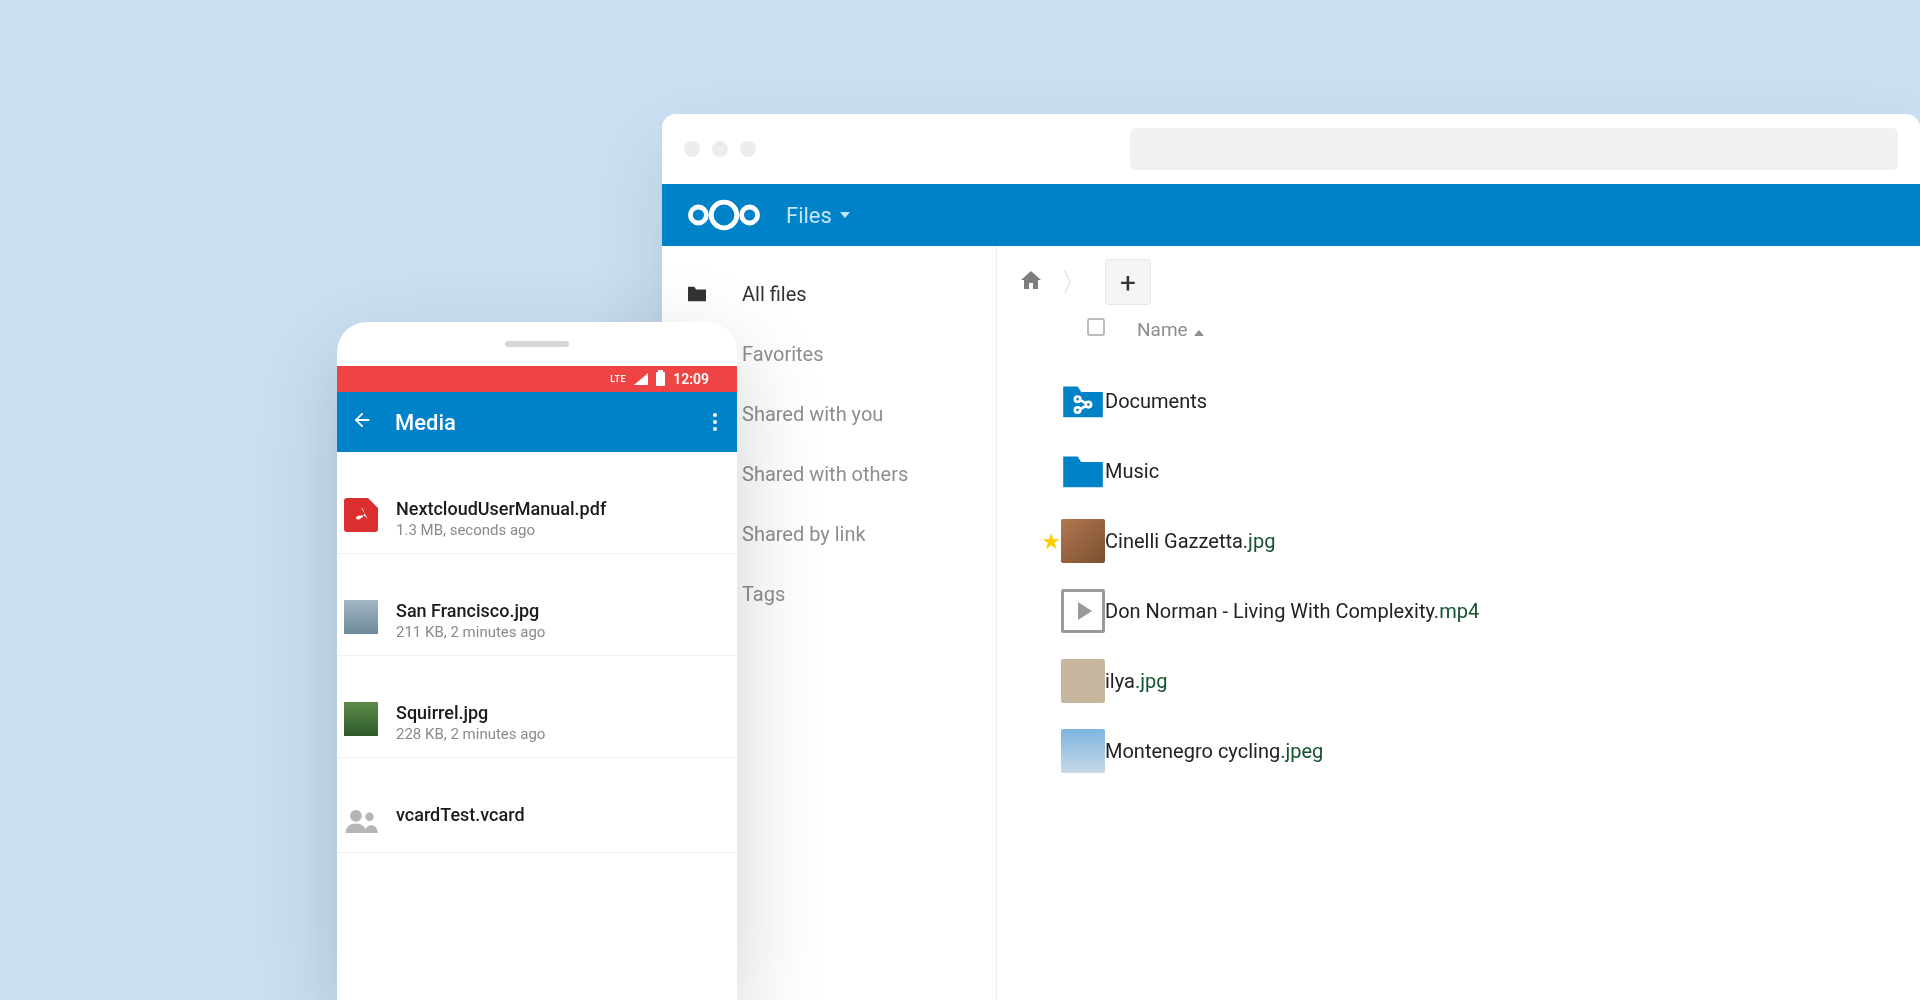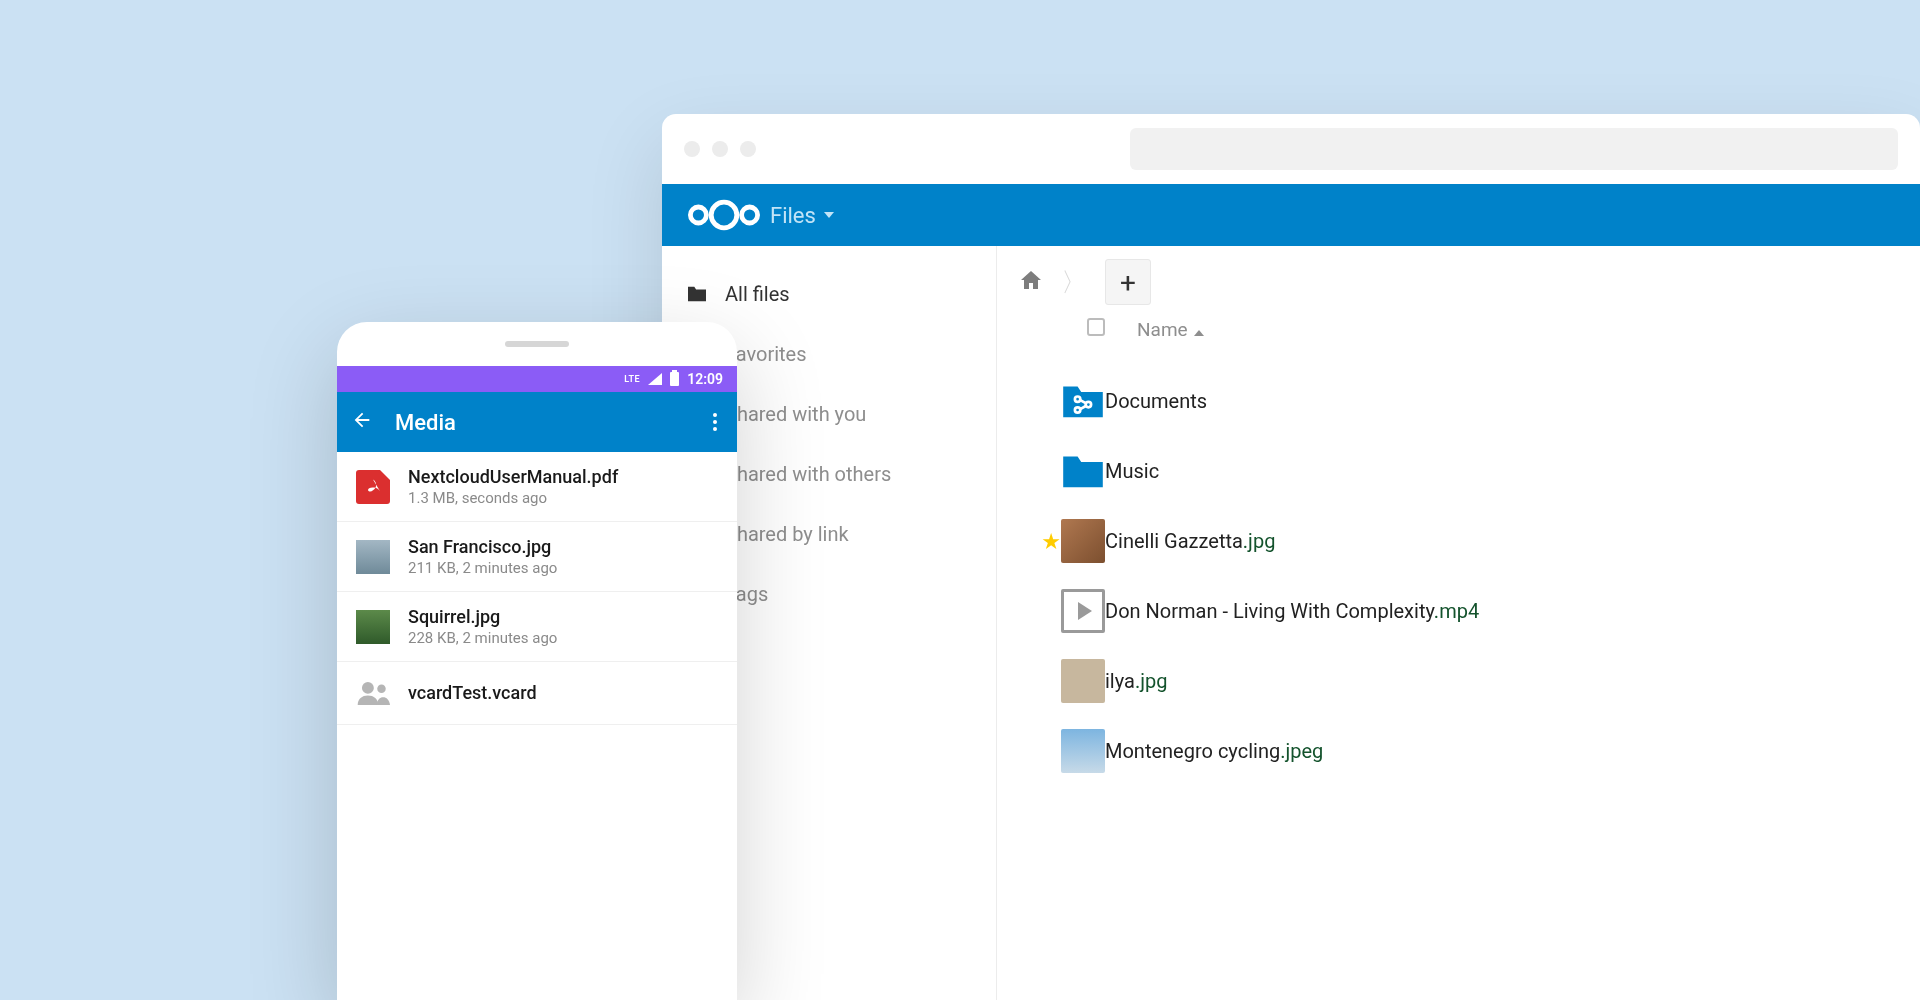--- a/index.html
+++ b/index.html
@@ -22,30 +22,30 @@
     display: flex; align-items: center;
     padding: 0 22px;
     gap: 14px;
   }
   .traffic-dots { display:flex; gap:12px; }
   .traffic-dots span { width:16px; height:16px; border-radius:50%; background:#ececec; display:block; }
   .address-bar {
     flex:1; height:42px; background:#f1f1f1; border-radius:6px; margin-left:360px;
   }
   .nc-header {
-    height: 62px; background:#0082c9; display:flex; align-items:center; padding:0 22px; gap:6px;
+    height: 62px; background:#0082c9; display:flex; align-items:center; padding:0 22px; gap:22px;
   }
   .nc-logo { width:80px; height:36px; display:flex; align-items:center; justify-content:center; gap:4px; }
   .nc-logo svg { width:80px; height:36px; }
   .nc-app-label { color:#c2e4f7; font-size:22px; display:flex; align-items:center; gap:8px; }
   .caret-down { width:0;height:0;border-left:5px solid transparent;border-right:5px solid transparent;border-top:6px solid #c2e4f7; }
 
   .nc-body { display:flex; height:calc(100% - 62px - 70px); }
   .nc-sidebar { width:334px; padding:18px 0; }
-  .nc-side-item { height:60px; display:flex; align-items:center; gap:17px; padding:0 24px; color:#333; font-size:20px; cursor:pointer; }
+  .nc-side-item { height:60px; display:flex; align-items:center; gap:34px; padding:0 24px; color:#333; font-size:20px; cursor:pointer; }
   .nc-side-item.muted { color:#8e8e8e; }
   .side-ic { width:22px; display:flex; justify-content:center; color:#333; }
   .nc-side-item.muted .side-ic { color:#8e8e8e; }
 
   .nc-main { flex:1; border-left:1px solid #ececec; }
   .nc-breadcrumb { height:72px; display:flex; align-items:center; gap:18px; padding:0 22px; }
   .bc-home { color:#7d7d7d; }
   .bc-sep { color:#d9d9d9; font-size:26px; }
   .bc-add {
     width:46px; height:46px; background:#f5f5f5; display:flex; align-items:center; justify-content:center;
@@ -76,35 +76,35 @@
     left: 337px; top: 322px;
     width: 400px; height: 678px; 
     background:#fff;
     border-radius: 30px 30px 0 0;
     box-shadow: 0 30px 90px rgba(0,0,0,.18);
     overflow:hidden;
   }
   .phone-top { height:44px; display:flex; justify-content:center; align-items:center; }
   .speaker { width:64px; height:6px; background:#d6d6d6; border-radius:3px; }
   .statusbar {
-    height:26px; background:#8b5cf6; display:flex; align-items:center; justify-content:flex-end;
-    gap:8px; padding:0 14px; color:#fff; font-size:14px; font-weight:600;
+    height:26px; background:#ef4444; display:flex; align-items:center; justify-content:flex-end;
+    gap:8px; padding:0 28px; color:#fff; font-size:14px; font-weight:600;
   }
   .sb-lte { font-size:9px; letter-spacing:.5px; }
   .sb-sig { width:0;height:0;border-bottom:12px solid #fff;border-left:14px solid transparent; }
   .sb-batt { width:9px;height:14px;background:#fff;border-radius:1px;position:relative; }
   .sb-batt::before{content:"";position:absolute;top:-2px;left:2px;width:5px;height:2px;background:#fff;}
   .app-header {
     height:60px; background:#0082c9; display:flex; align-items:center; padding:0 14px; gap:22px; color:#fff;
   }
   .app-title { font-size:22px; font-weight:500; flex:1; }
   .kebab { display:flex; flex-direction:column; gap:3px; padding:6px; cursor:pointer;}
   .kebab span{width:4px;height:4px;background:#fff;border-radius:50%;}
   .p-list {}
-  .p-row { display:flex; gap:18px; padding:14px 19px; border-bottom:1px solid #efefef; align-items:center; cursor:pointer;}
+  .p-row { display:flex; gap:18px; padding:14px 7px; border-bottom:1px solid #efefef; align-items:flex-start; cursor:pointer;margin-top:32px;}
   .p-ic { width:34px;height:34px; display:flex;align-items:center;justify-content:center; }
   .p-ic.pdf { background:#db2f2f; border-radius:3px; position:relative; }
   .p-ic.pdf::after{content:"";position:absolute;top:0;right:0;width:0;height:0;border-top:10px solid #fff;border-left:10px solid transparent;}
   .p-ic.pdf svg{width:20px;height:20px;}
   .p-ic.ph1{ background:linear-gradient(#1b2b44,#3a4d6d); }
   .p-ic.ph2{ background:linear-gradient(#a3b7c4,#6f8a99); }
   .p-ic.ph3{ background:linear-gradient(#5c8a4a,#2f5a2a); }
   .p-ic.contacts{ color:#b5b5b5; }
   .p-name { font-size:18px; color:#1a1a1a; font-weight:500; }
   .p-meta { font-size:15px; color:#8a8a8a; margin-top:2px; }

